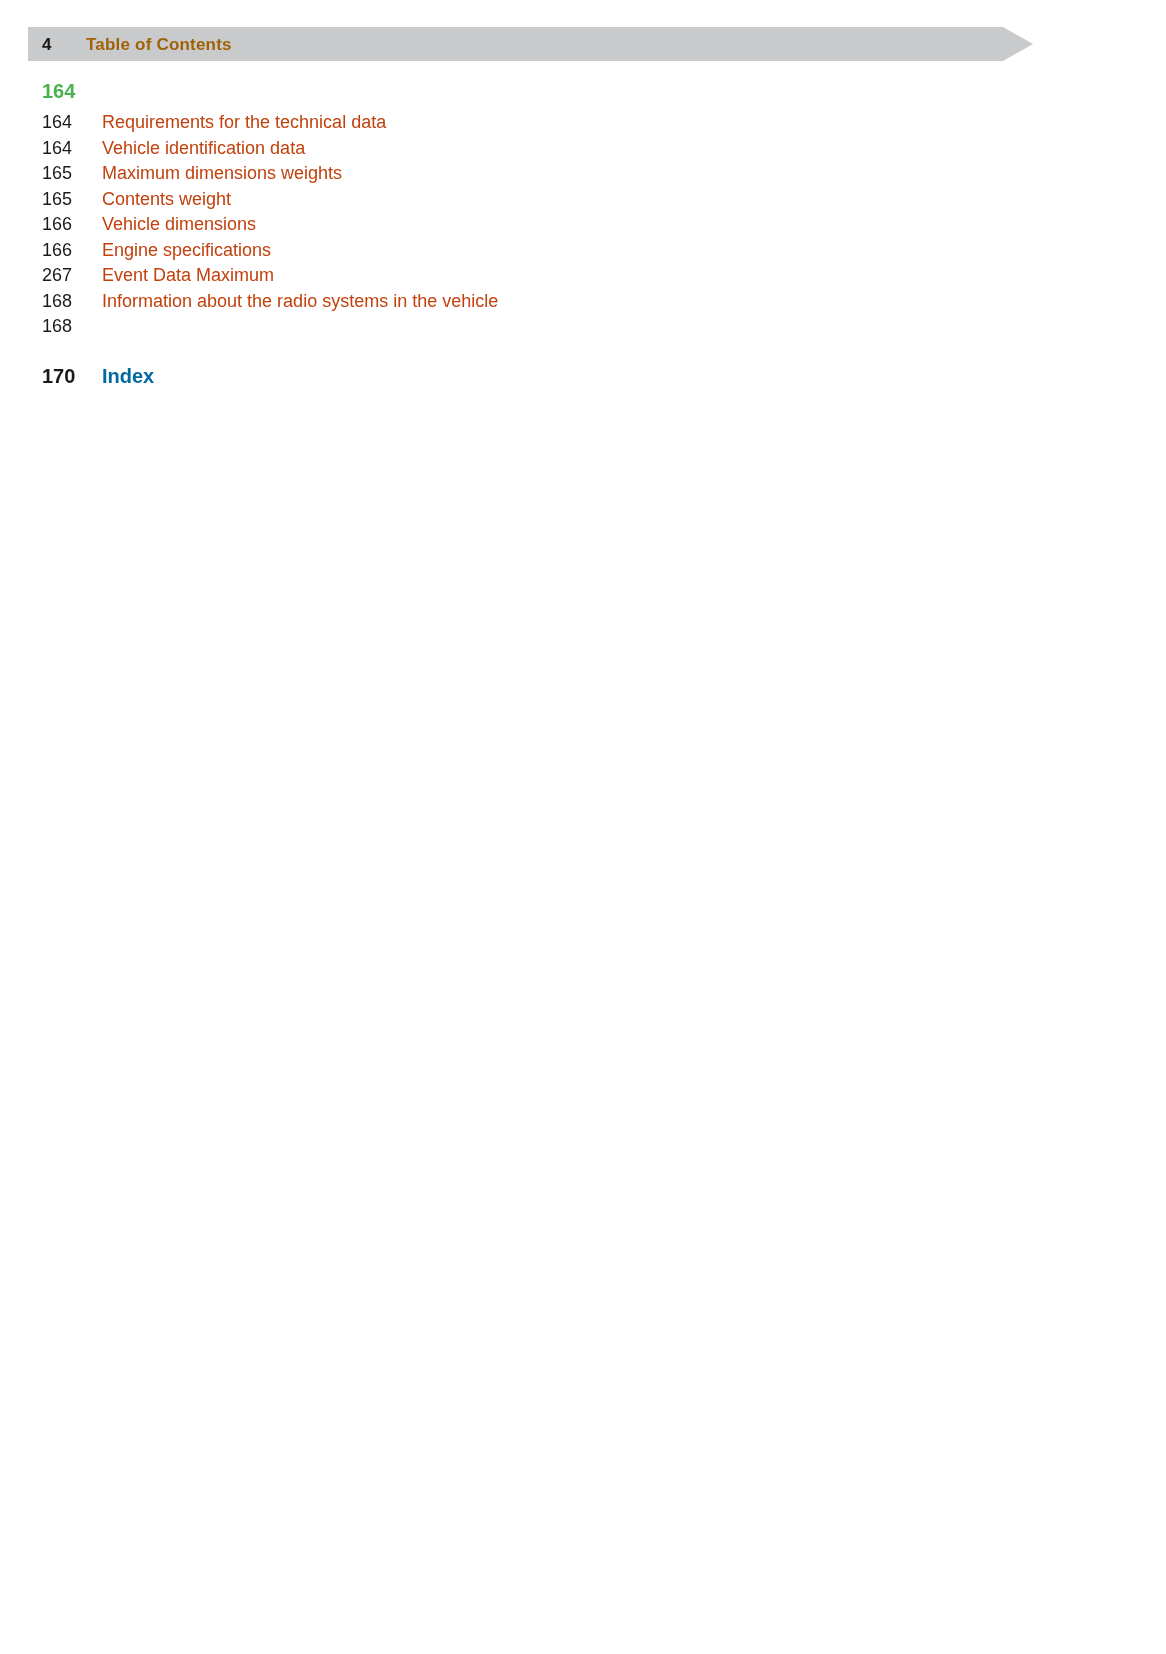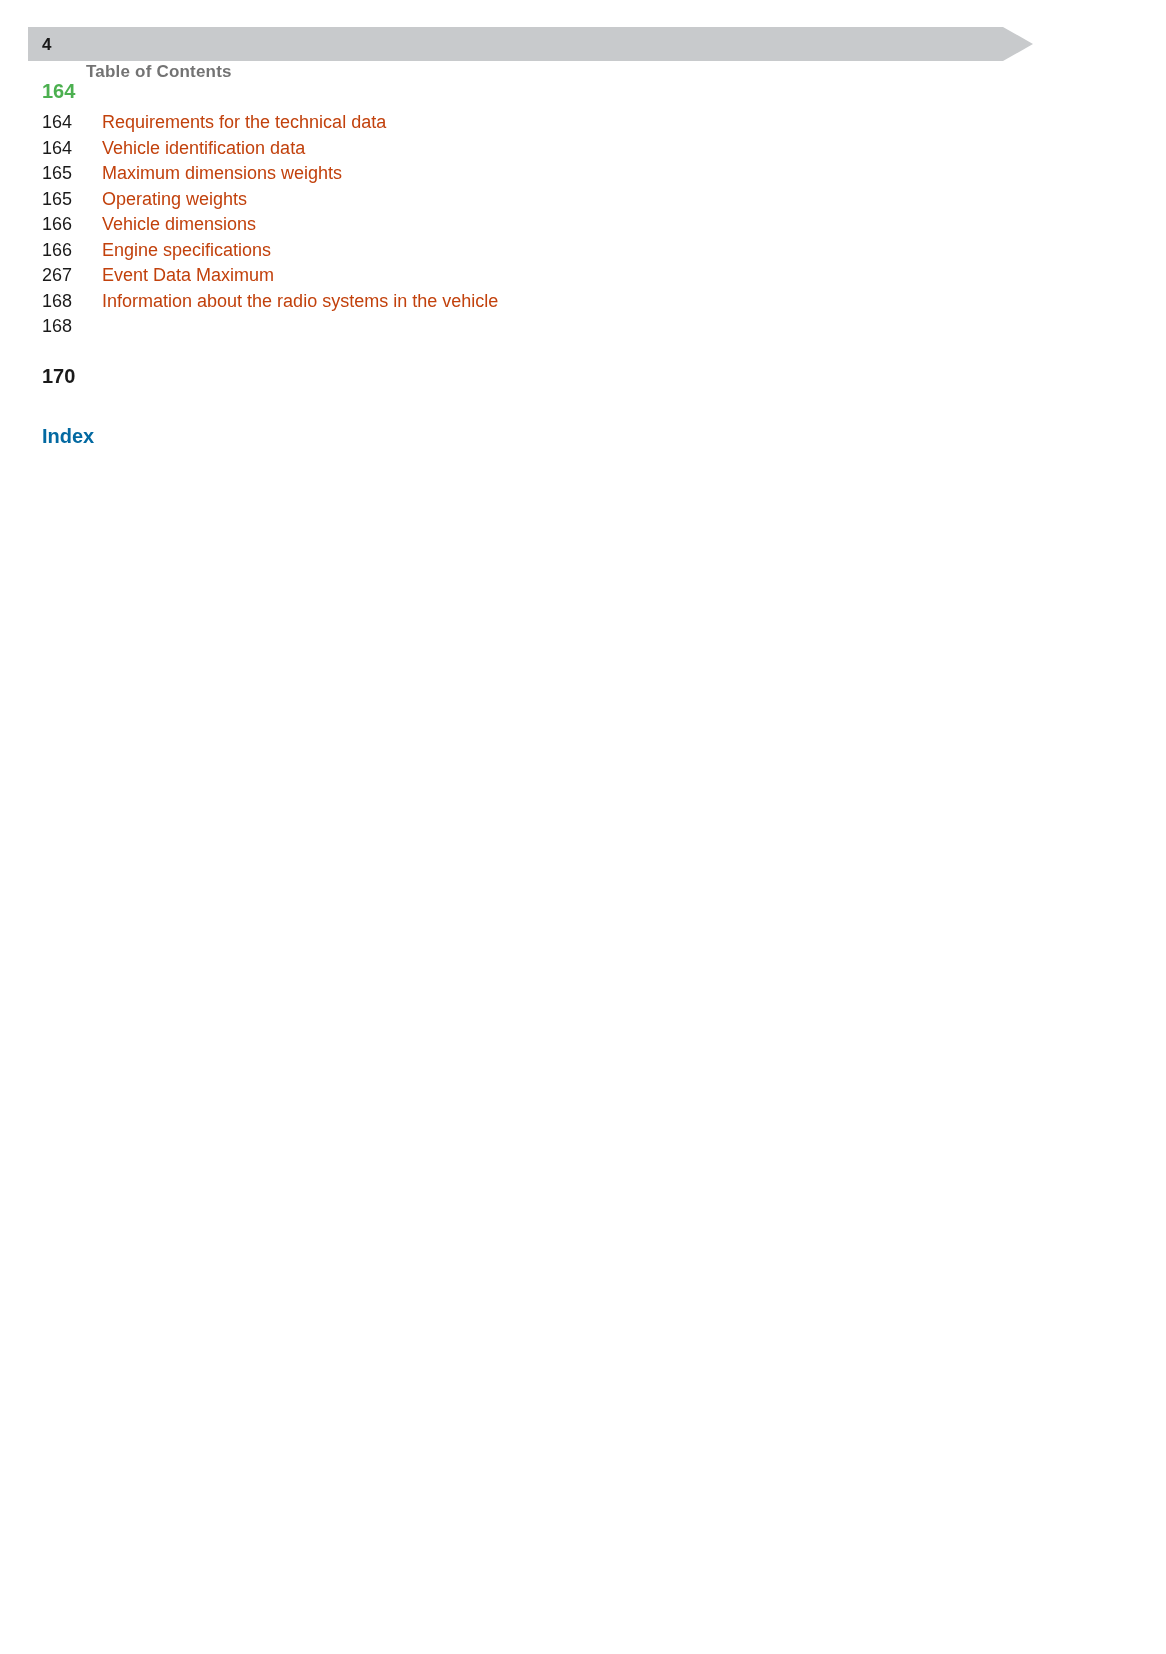--- a/index.html
+++ b/index.html
@@ -54,23 +54,22 @@
     font-weight: bold;
     color: #1a1a1a;
     letter-spacing: 0.2px;
   }
   .header-title {
     position: absolute;
     top: 8px;
     left: 58px;
     font-size: 17px;
     font-weight: bold;
-    color: #737373;
+    color: #a16207;
     letter-spacing: 0.2px;
-    margin-top: 27px;
   }
 
   
   .toc {
     position: absolute;
     top: 78px;
     left: 42px;
     width: 470px;
   }
 
@@ -110,21 +109,20 @@
     font-size: 18px;
     color: #c2410c;
     line-height: 24.5px;
     max-width: 400px;
   }
 
   .toc-index {
     display: flex;
     align-items: flex-start;
     margin-top: 24px;
-    flex-direction: column;
   }
   .toc-index .num {
     width: 60px;
     flex: 0 0 60px;
     font-size: 20px;
     font-weight: bold;
     color: #1a1a1a;
     line-height: 26px;
   }
   .toc-index .label {
@@ -159,21 +157,21 @@
     <div class="toc-entry">
       <div class="num">164</div>
       <div class="label">Vehicle identification data</div>
     </div>
     <div class="toc-entry">
       <div class="num">165</div>
       <div class="label">Maximum dimensions weights</div>
     </div>
     <div class="toc-entry">
       <div class="num">165</div>
-      <div class="label">Operating weights</div>
+      <div class="label">Contents weight</div>
     </div>
     <div class="toc-entry">
       <div class="num">166</div>
       <div class="label">Vehicle dimensions</div>
     </div>
     <div class="toc-entry">
       <div class="num">166</div>
       <div class="label">Engine specifications</div>
     </div>
     <div class="toc-entry">

